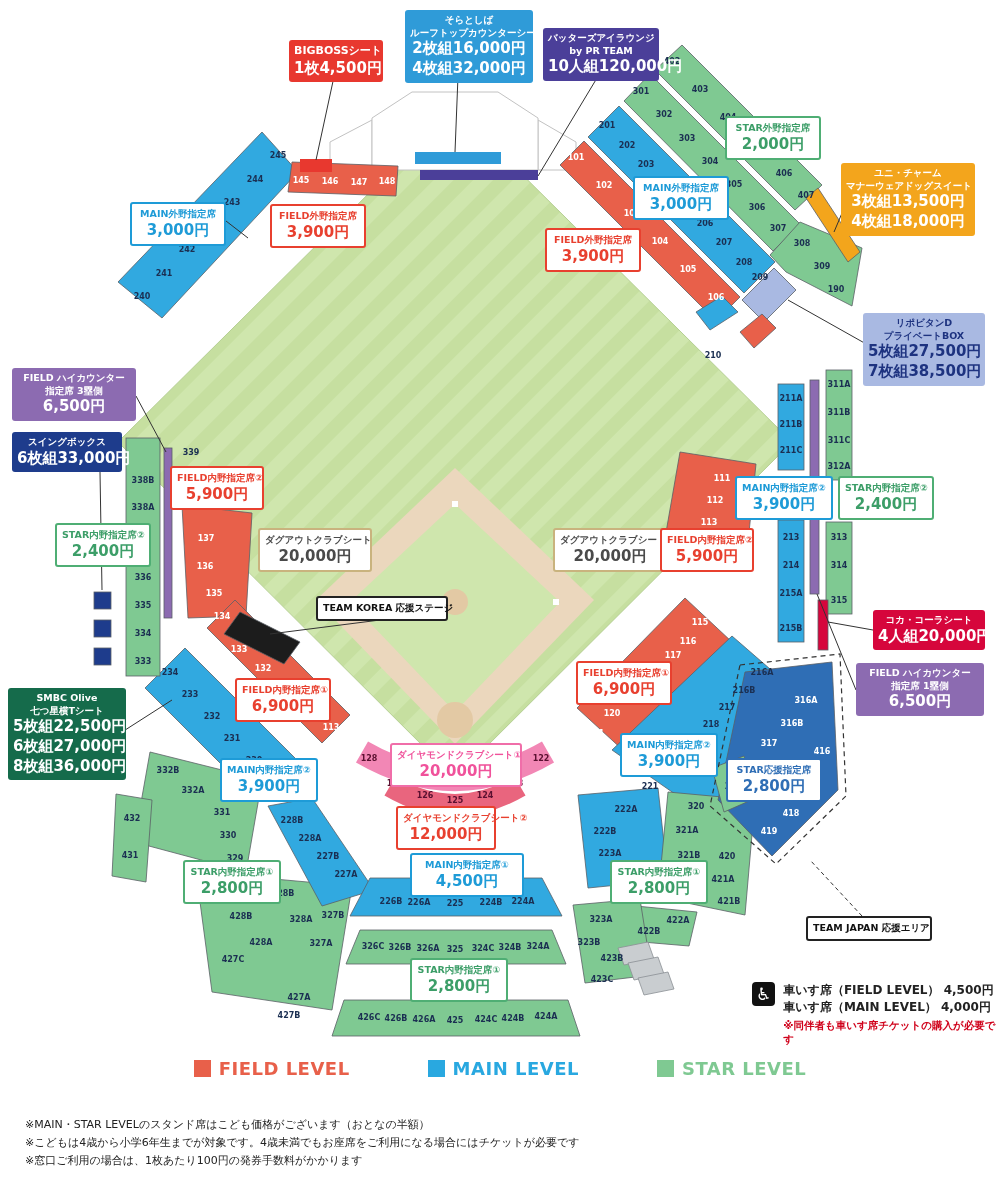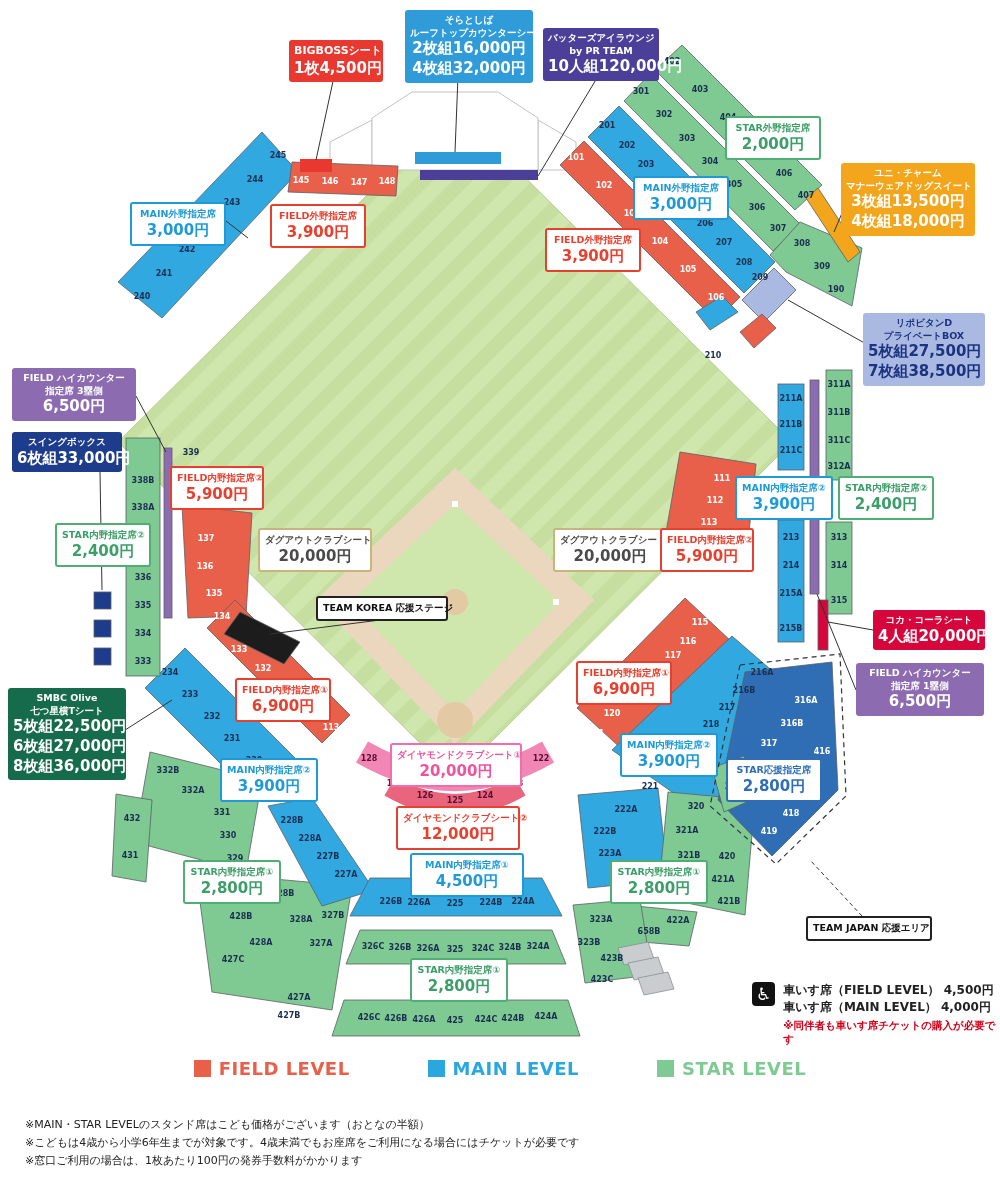--- a/index.html
+++ b/index.html
@@ -231,21 +231,21 @@
       <div class="sec sec-main" style="left: 605px; top: 831px;">222B</div>
       <div class="sec sec-main" style="left: 610px; top: 853px;">223A</div>
       <div class="sec sec-main" style="left: 633px; top: 873px;">223B</div>
       <div class="sec sec-star" style="left: 696px; top: 806px;">320</div>
       <div class="sec sec-star" style="left: 687px; top: 830px;">321A</div>
       <div class="sec sec-star" style="left: 689px; top: 855px;">321B</div>
       <div class="sec sec-star" style="left: 727px; top: 856px;">420</div>
       <div class="sec sec-star" style="left: 723px; top: 879px;">421A</div>
       <div class="sec sec-star" style="left: 729px; top: 901px;">421B</div>
       <div class="sec sec-star" style="left: 678px; top: 920px;">422A</div>
-      <div class="sec sec-star" style="left: 649px; top: 931px;">658B</div>
+      <div class="sec sec-star" style="left: 649px; top: 931px;">422B</div>
       <div class="sec sec-star" style="left: 601px; top: 919px;">323A</div>
       <div class="sec sec-star" style="left: 589px; top: 942px;">323B</div>
       <div class="sec sec-star" style="left: 612px; top: 958px;">423B</div>
       <div class="sec sec-star" style="left: 602px; top: 979px;">423C</div>
       <div class="sec sec-ouen" style="left: 806px; top: 700px;">316A</div>
       <div class="sec sec-ouen" style="left: 792px; top: 723px;">316B</div>
       <div class="sec sec-ouen" style="left: 769px; top: 743px;">317</div>
       <div class="sec sec-ouen" style="left: 822px; top: 751px;">416</div>
       <div class="sec sec-ouen" style="left: 791px; top: 813px;">418</div>
       <div class="sec sec-ouen" style="left: 769px; top: 831px;">419</div>
@@ -434,21 +434,21 @@
         <div class="big">3,900円</div>
       </div>
       <div class="co co-outline-blue" style="left: 620px; top: 733px; width: 98px;">
         <div class="s">MAIN内野指定席②</div>
         <div class="big">3,900円</div>
       </div>
       <div class="co co-outline-pink" style="left: 390px; top: 743px; width: 132px;">
         <div class="s">ダイヤモンドクラブシート①</div>
         <div class="big">20,000円</div>
       </div>
-      <div class="co co-outline-red" style="left: 396px; top: 806px; width: 124px;">
+      <div class="co co-outline-red" style="left: 396px; top: 806px; width: 100px;">
         <div class="s">ダイヤモンドクラブシート②</div>
         <div class="big">12,000円</div>
       </div>
       <div class="co co-outline-blue" style="left: 410px; top: 853px; width: 114px;">
         <div class="s">MAIN内野指定席①</div>
         <div class="big">4,500円</div>
       </div>
       <div class="co co-outline-green" style="left: 183px; top: 860px; width: 98px;">
         <div class="s">STAR内野指定席①</div>
         <div class="big">2,800円</div>

